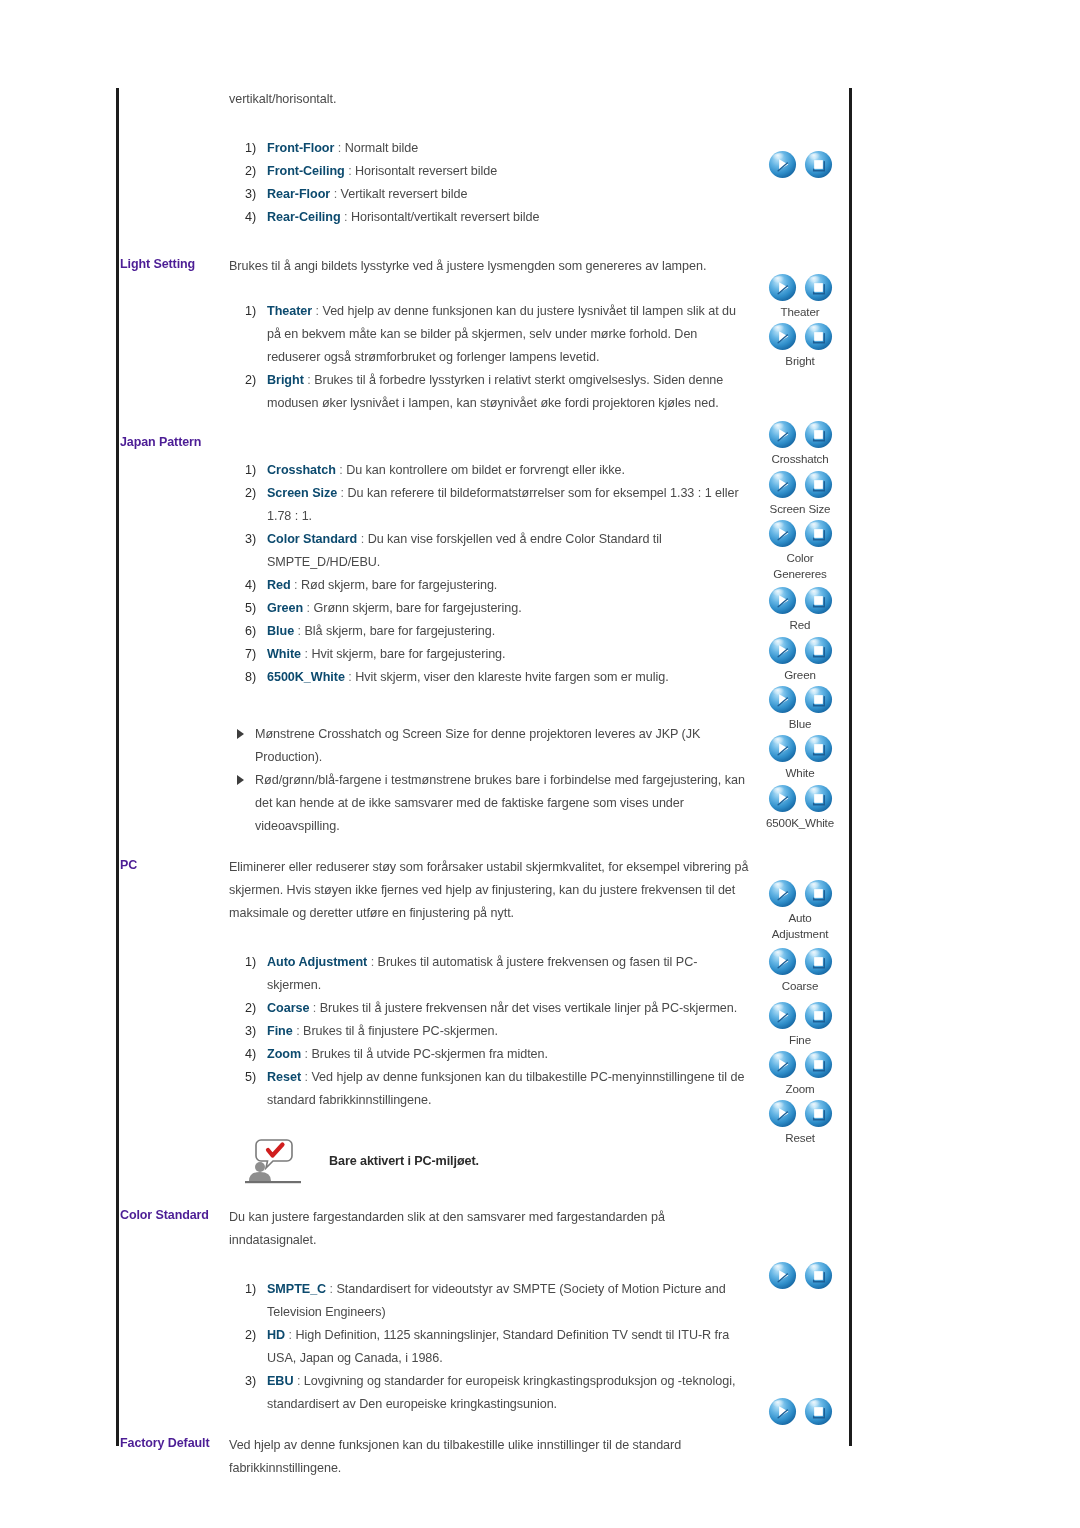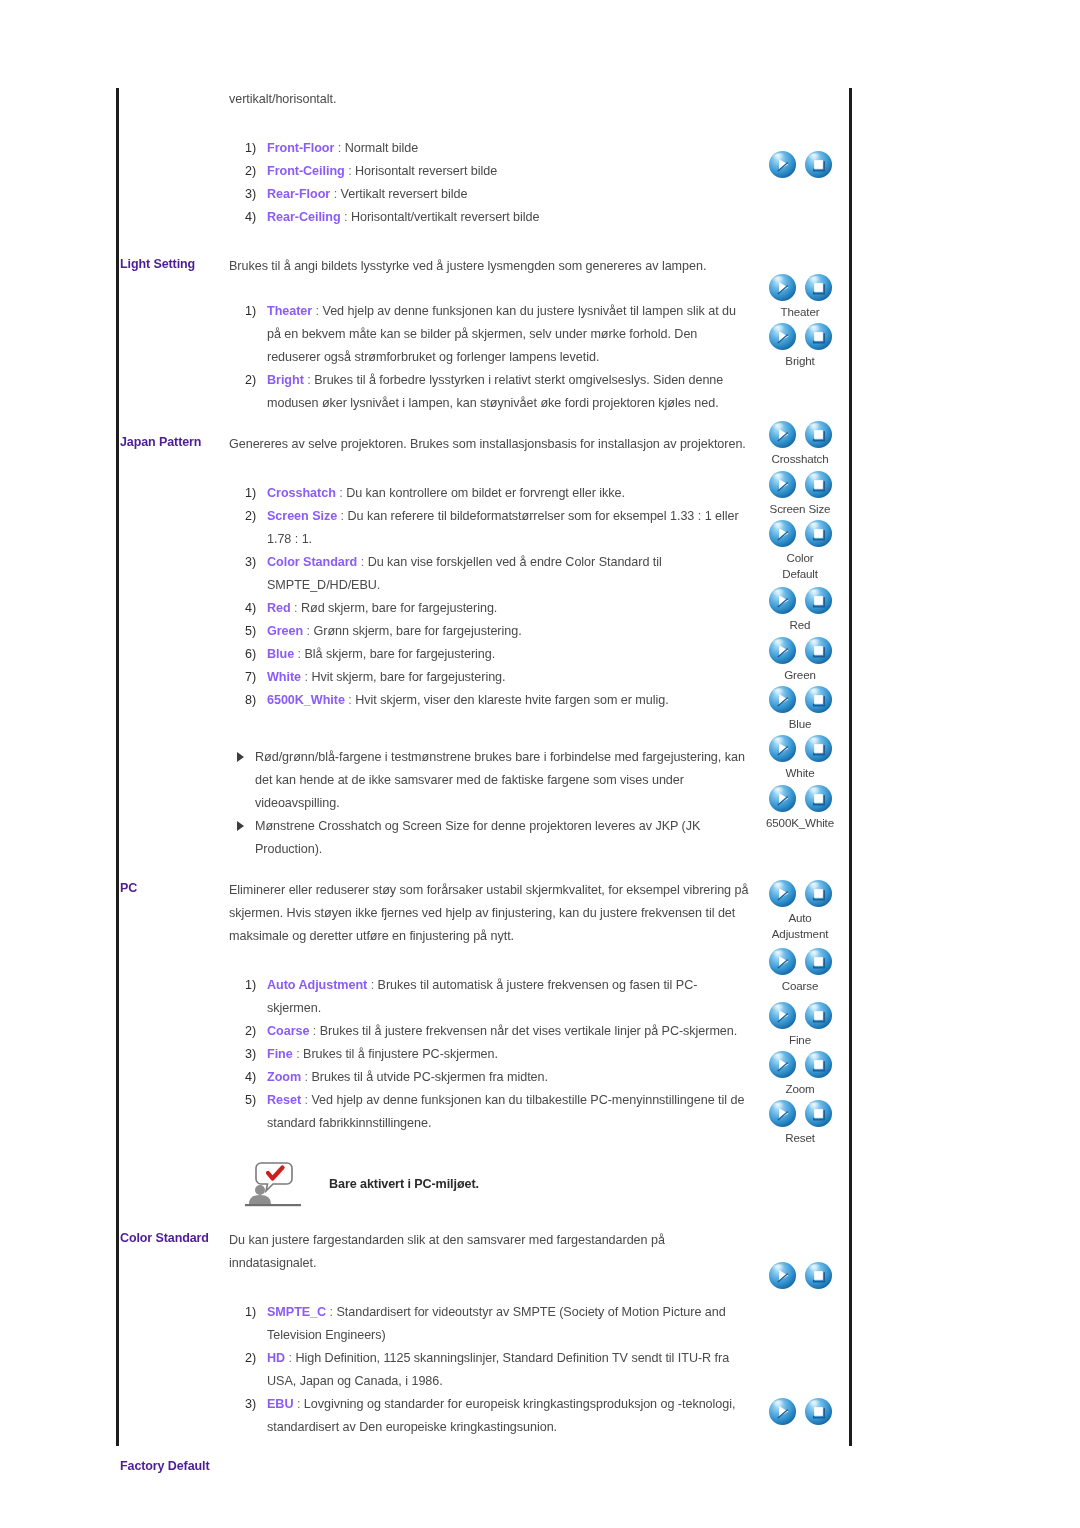--- a/index.html
+++ b/index.html
@@ -85,21 +85,21 @@
   ol.numlist > li .num {
     position: absolute;
     left: 0;
     top: 0;
     width: 20px;
     text-align: left;
     color: #2b2b2b;
   }
   ol.numlist > li .kw {
     font-weight: bold;
-    color: #8b5cf6;
+    color: #0c4a6e;
   }
   ol.numlist > li .sep {
     color: #6a6a6a;
   }
 
   
   ul.trilist {
     list-style: none;
     margin: 0;
     padding: 0;
@@ -216,21 +216,20 @@
         </li>
       </ol>
     </div>
   </div>
 
   <div class="spacer-18"></div>
 
   <div class="row">
     <div class="term">Japan Pattern</div>
     <div class="body-col">
-      <p class="para">Genereres av selve projektoren. Brukes som installasjonsbasis for installasjon av projektoren.</p>
       <div class="spacer-26"></div>
       <ol class="numlist">
         <li>
           <span class="num">1)</span><span class="kw">Crosshatch</span><span class="sep"> : </span><span>Du kan kontrollere om bildet er forvrengt eller ikke.</span>
         </li>
         <li>
           <span class="num">2)</span><span class="kw">Screen Size</span><span class="sep"> : </span><span>Du kan referere til bildeformatstørrelser som for eksempel 1.33 : 1 eller 1.78 : 1.</span>
         </li>
         <li>
           <span class="num">3)</span><span class="kw">Color Standard</span><span class="sep"> : </span><span>Du kan vise forskjellen ved å endre Color Standard til SMPTE_D/HD/EBU.</span>
@@ -249,24 +248,24 @@
         </li>
         <li>
           <span class="num">8)</span><span class="kw">6500K_White</span><span class="sep"> : </span><span>Hvit skjerm, viser den klareste hvite fargen som er mulig.</span>
         </li>
       </ol>
 
       <div class="spacer-34"></div>
 
       <ul class="trilist">
         <li>
+          <span class="tri"></span><span>Mønstrene Crosshatch og Screen Size for denne projektoren leveres av JKP (JK Production).</span>
+        </li>
+        <li>
           <span class="tri"></span><span>Rød/grønn/blå-fargene i testmønstrene brukes bare i forbindelse med fargejustering, kan det kan hende at de ikke samsvarer med de faktiske fargene som vises under videoavspilling.</span>
-        </li>
-        <li>
-          <span class="tri"></span><span>Mønstrene Crosshatch og Screen Size for denne projektoren leveres av JKP (JK Production).</span>
         </li>
       </ul>
     </div>
   </div>
 
   <div class="spacer-18"></div>
 
   <div class="row">
     <div class="term">PC</div>
     <div class="body-col">
@@ -328,20 +327,23 @@
           <span class="num">3)</span><span class="kw">EBU</span><span class="sep"> : </span><span>Lovgivning og standarder for europeisk kringkastingsproduksjon og -teknologi, standardisert av Den europeiske kringkastingsunion.</span>
         </li>
       </ol>
     </div>
   </div>
 
   <div class="spacer-18"></div>
 
   <div class="row">
     <div class="term">Factory Default</div>
+    <div class="body-col">
+      <p class="para">Ved hjelp av denne funksjonen kan du tilbakestille ulike innstillinger til de standard fabrikkinnstillingene.</p>
+    </div>
   </div>
 
 </div>
 
 <div class="rail">
 
 <div class="rail-group" style="top: 150px;">
       <div class="btn-pair">
         <svg class="sphere" viewBox="0 0 30 30">
        <circle cx="15" cy="15" r="14" fill="url(#sphGrad)"></circle>
@@ -434,21 +436,21 @@
        <path d="M10.5 21.5 L20 13.5" stroke="#1c5f96" stroke-width="1.5" fill="none" stroke-linecap="round"></path>
      </svg>
         <svg class="sphere" viewBox="0 0 30 30">
        <circle cx="15" cy="15" r="14" fill="url(#sphGrad)"></circle>
        <ellipse cx="12" cy="9" rx="8" ry="6" fill="url(#sphHi)"></ellipse>
        <rect x="10.5" y="10.5" width="9" height="9" fill="#ffffff"></rect>
        <path d="M10 20 L10 21.5 L21 21.5 L21 12" stroke="#1c5f96" stroke-width="1.5" fill="none" stroke-linecap="round"></path>
      </svg>
       </div>
       <div class="rail-label">Color
-Default</div>
+Genereres</div>
     </div>
     <div class="rail-group" style="top: 586px;">
       <div class="btn-pair">
         <svg class="sphere" viewBox="0 0 30 30">
        <circle cx="15" cy="15" r="14" fill="url(#sphGrad)"></circle>
        <ellipse cx="12" cy="9" rx="8" ry="6" fill="url(#sphHi)"></ellipse>
        <path d="M11.5 9.5 L21 15 L11.5 20.5 Z" fill="#ffffff"></path>
        <path d="M10.5 21.5 L20 13.5" stroke="#1c5f96" stroke-width="1.5" fill="none" stroke-linecap="round"></path>
      </svg>
         <svg class="sphere" viewBox="0 0 30 30">

